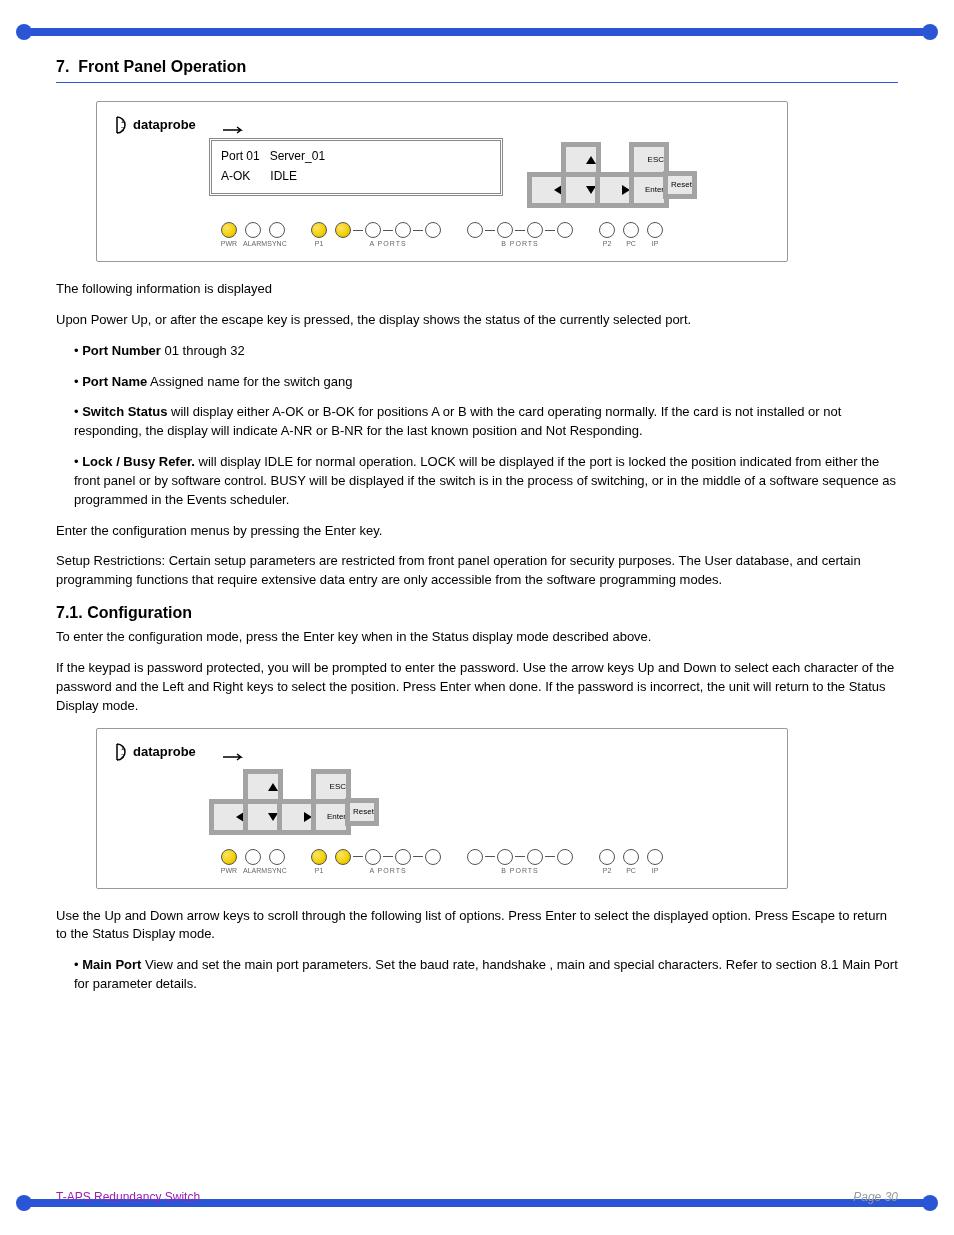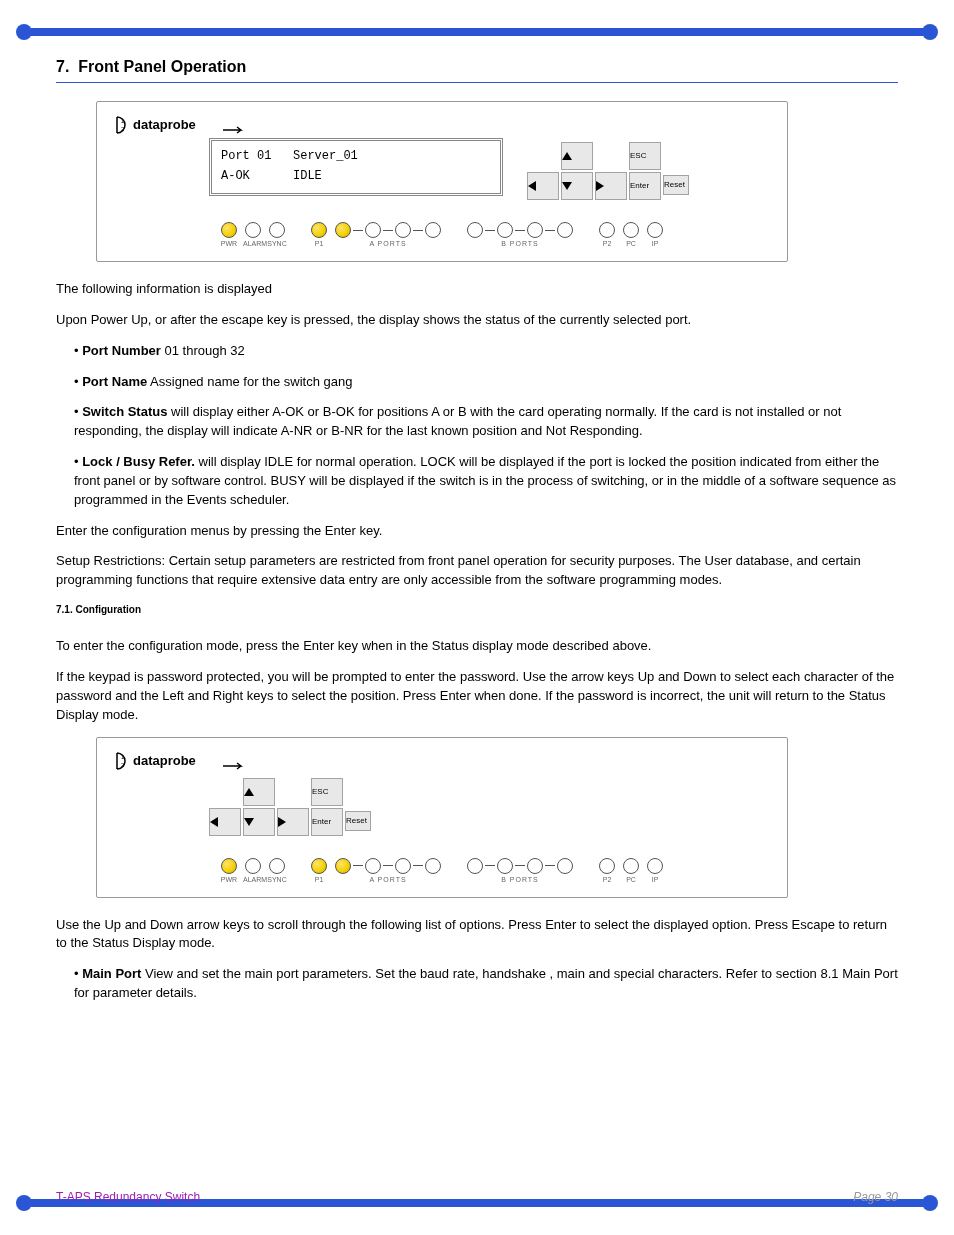--- a/index.html
+++ b/index.html
@@ -10,31 +10,31 @@
   .bottombar{position:absolute;left:20px;right:20px;bottom:28px;height:8px;background:#2a56d6;border-radius:4px}
   .bottombar::before{content:"";position:absolute;left:-4px;top:-4px;width:16px;height:16px;background:#2a56d6;border-radius:50%}
   .bottombar::after{content:"";position:absolute;right:-4px;top:-4px;width:16px;height:16px;background:#2a56d6;border-radius:50%}
   .content{position:absolute;left:56px;right:56px;top:58px;bottom:58px}
   .product-label{position:absolute;left:0;top:1132px;font-size:12px;color:#a21caf;}
   .page-num{position:absolute;right:0;top:1132px;font-size:12px;color:#999;font-style:italic}
   h1.section{font-size:16px;font-weight:bold;margin:0 0 4px 0;color:#000}
   .rule{border:0;border-top:1px solid #2a56d6;margin:6px 0 18px 0}
   p.body{font-size:13px;line-height:1.45;margin:0 0 12px 0}
   p.indent{margin-left:18px}
-  h3.sub{font-size:10px;font-weight:bold;margin:14px 0 22px 0}
+  h3.sub{font-size:16px;font-weight:bold;margin:14px 0 6px 0}
 
   
   .panel{border:1px solid #999;border-radius:2px;margin:4px 40px 18px 40px;padding:12px 18px 14px 18px;position:relative;width:654px}
   .panel .brand{font-size:0;height:22px;display:flex;align-items:center;gap:2px}
   .brand svg{height:20px}
   .panel-row{display:flex;align-items:flex-start;gap:24px;margin-top:2px}
   .lcd-wrap{border:3px double #888;padding:3px;flex:0 0 auto}
-  .lcd{width:270px;height:42px;background:#fff;font-family:Liberation Mono, monospace;font-size:12px;line-height:20px;padding:2px 6px;white-space:pre}
+  .lcd{width:270px;height:42px;background:#fff;font-family:Liberation Sans, sans-serif;font-size:12px;line-height:20px;padding:2px 6px;white-space:pre}
   .keypad{display:grid;grid-template-columns:repeat(5,30px);grid-template-rows:repeat(2,26px);gap:4px;align-content:start;margin-top:4px}
-  .key{width:30px;height:26px;border:1px solid #a3a3a3;background:#e8e8e8;display:flex;align-items:center;justify-content:flex-start;font-size:10px}
+  .key{width:30px;height:26px;border:5px solid #a3a3a3;background:#e8e8e8;display:flex;align-items:center;justify-content:flex-end;font-size:10px}
   .key.blank{background:#e8e8e8}
   .key.small{width:24px;height:18px;align-self:center}
   .key .tri{width:0;height:0}
   .tri.up{border-left:5px solid transparent;border-right:5px solid transparent;border-bottom:8px solid #000}
   .tri.down{border-left:5px solid transparent;border-right:5px solid transparent;border-top:8px solid #000}
   .tri.left{border-top:5px solid transparent;border-bottom:5px solid transparent;border-right:8px solid #000}
   .tri.right{border-top:5px solid transparent;border-bottom:5px solid transparent;border-left:8px solid #000}
   .key-label{font-size:8px;line-height:1}
 
   .ledrow{display:flex;align-items:center;gap:4px;margin-top:24px;justify-content:center}

